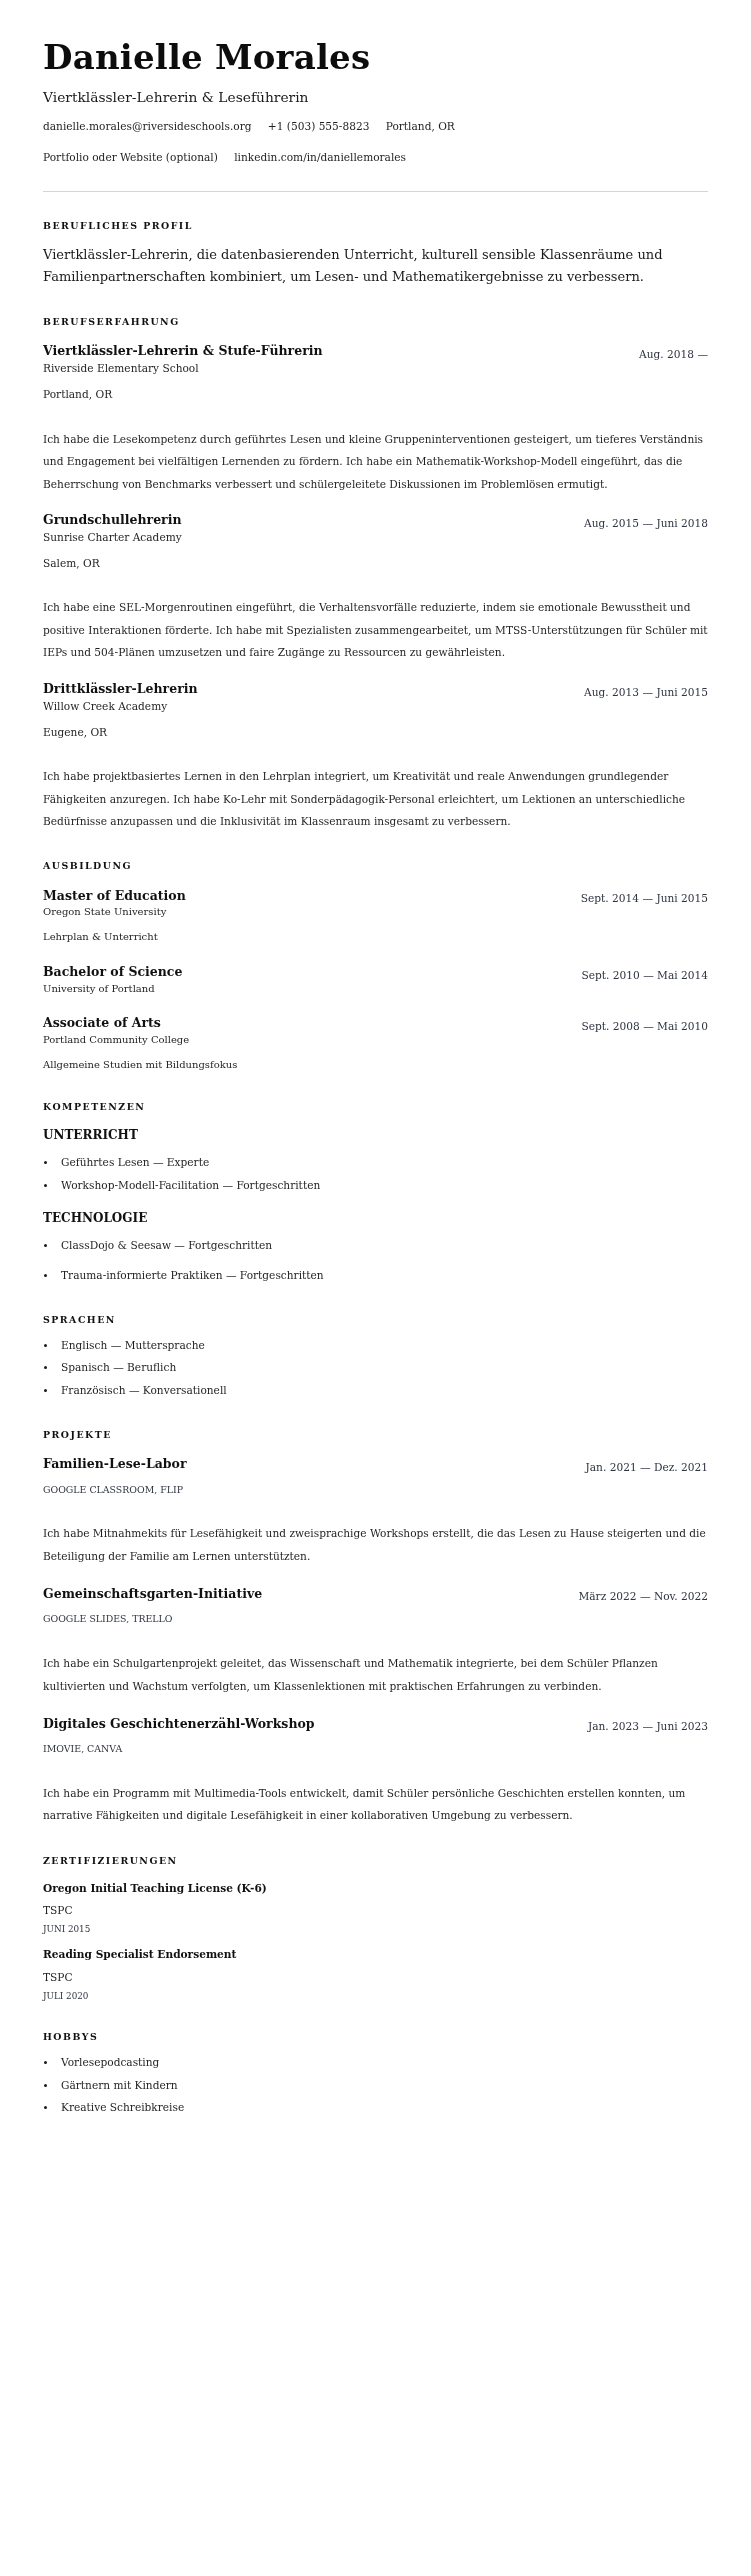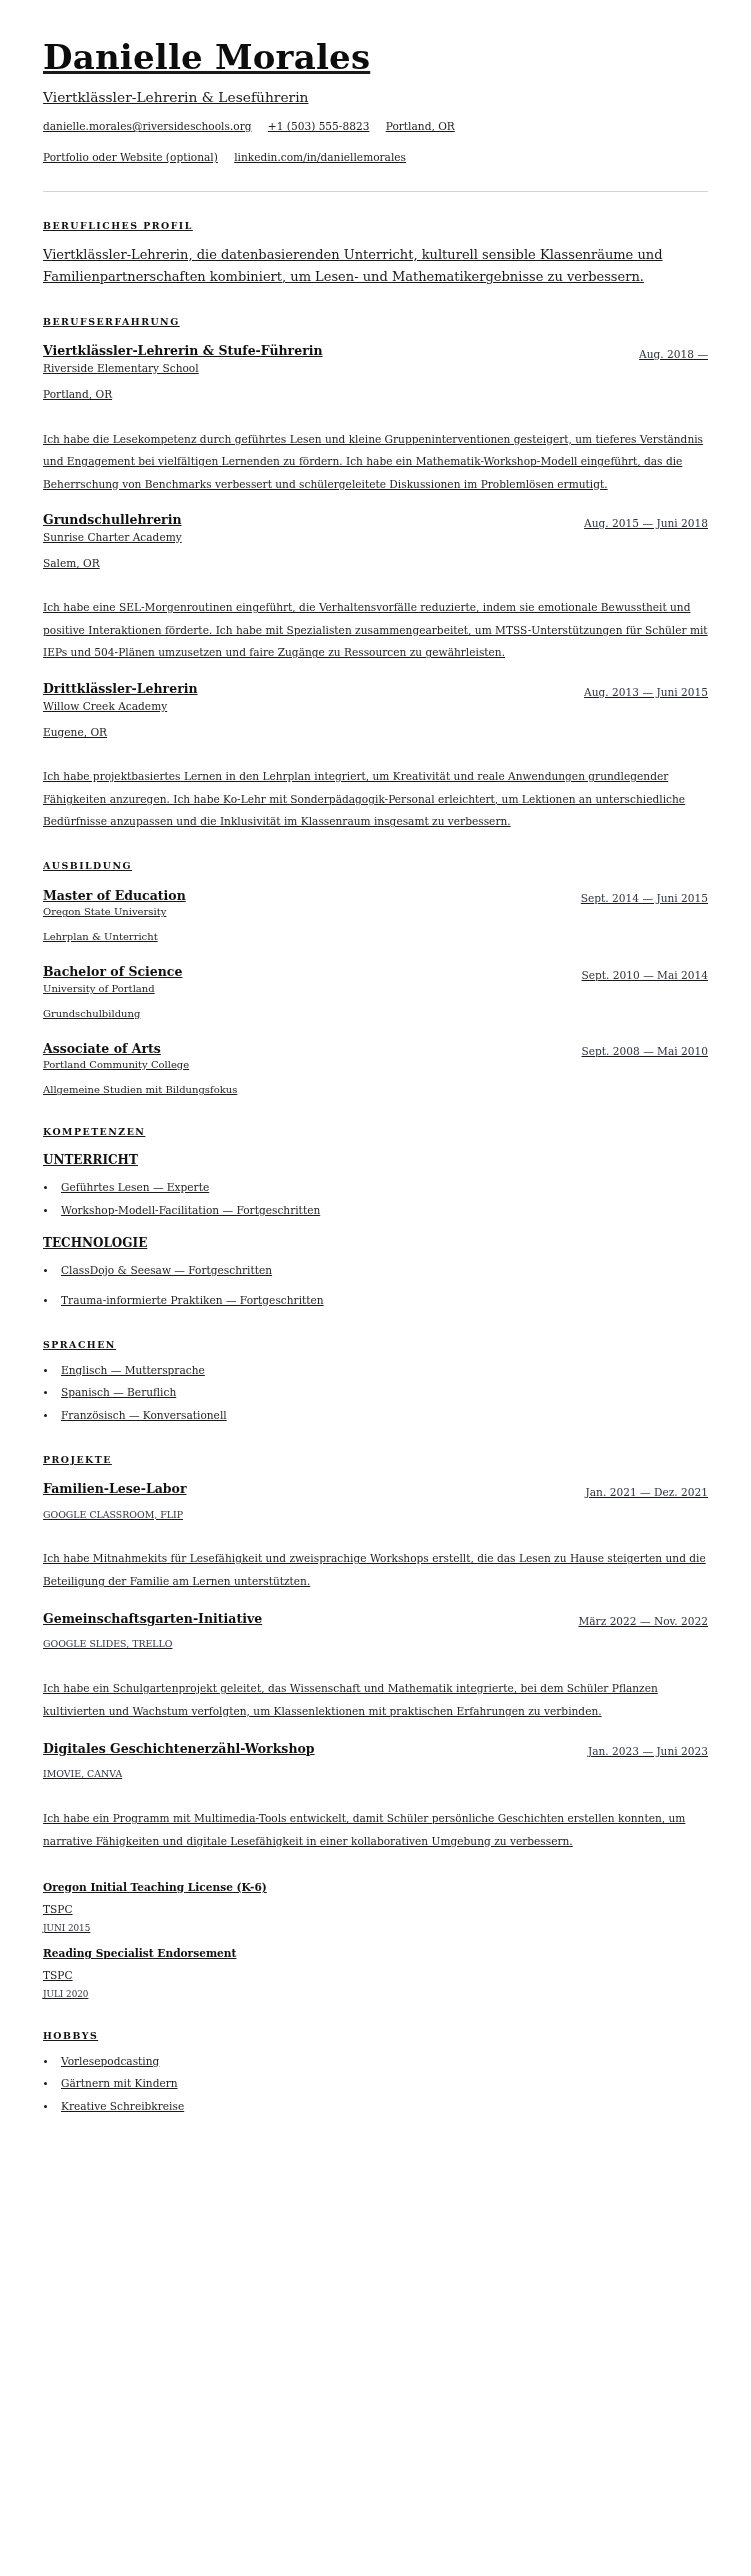--- a/index.html
+++ b/index.html
@@ -5,21 +5,20 @@
   * { box-sizing: border-box; margin: 0; padding: 0; }
   html, body { background: #ffffff; }
   body {
     width: 751px;
     font-family: "DejaVu Serif", serif;
     color: #1a1a1a;
   }
   .page {
     padding: 35px 43px 38px 43px;
     width: 751px;
-    text-decoration: underline;
   }
   .name {
     font-size: 34px;
     font-weight: bold;
     line-height: 45px;
     color: #0d0d0d;
     letter-spacing: 0.2px;
   }
   .headline {
     font-size: 13.8px;
@@ -241,21 +240,20 @@
       <div class="edu-line">Oregon State University</div>
       <div class="edu-line second">Lehrplan &amp; Unterricht</div>
     </div>
 
     <div class="edu-entry">
       <div class="entry-head">
         <div class="entry-title">Bachelor of Science</div>
         <div class="entry-date">Sept. 2010 — Mai 2014</div>
       </div>
       <div class="edu-line">University of Portland</div>
-      <div class="edu-line second">Grundschulbildung</div>
     </div>
 
     <div class="edu-entry">
       <div class="entry-head">
         <div class="entry-title">Associate of Arts</div>
         <div class="entry-date">Sept. 2008 — Mai 2010</div>
       </div>
       <div class="edu-line">Portland Community College</div>
       <div class="edu-line second">Allgemeine Studien mit Bildungsfokus</div>
     </div>
@@ -314,20 +312,21 @@
       <div class="entry-head">
         <div class="entry-title">Digitales Geschichtenerzähl-Workshop</div>
         <div class="entry-date">Jan. 2023 — Juni 2023</div>
       </div>
       <div class="tech-line">iMovie, Canva</div>
       <p class="proj-desc">Ich habe ein Programm mit Multimedia-Tools entwickelt, damit Schüler persönliche Geschichten erstellen konnten, um narrative Fähigkeiten und digitale Lesefähigkeit in einer kollaborativen Umgebung zu verbessern.</p>
     </div>
   </section>
 
   <section class="section">
+    <h2 class="section-title">Zertifizierungen</h2>
 
     <div class="cert-entry">
       <div class="cert-title">Oregon Initial Teaching License (K-6)</div>
       <div class="cert-issuer">TSPC</div>
       <div class="cert-date">Juni 2015</div>
     </div>
 
     <div class="cert-entry">
       <div class="cert-title">Reading Specialist Endorsement</div>
       <div class="cert-issuer">TSPC</div>

